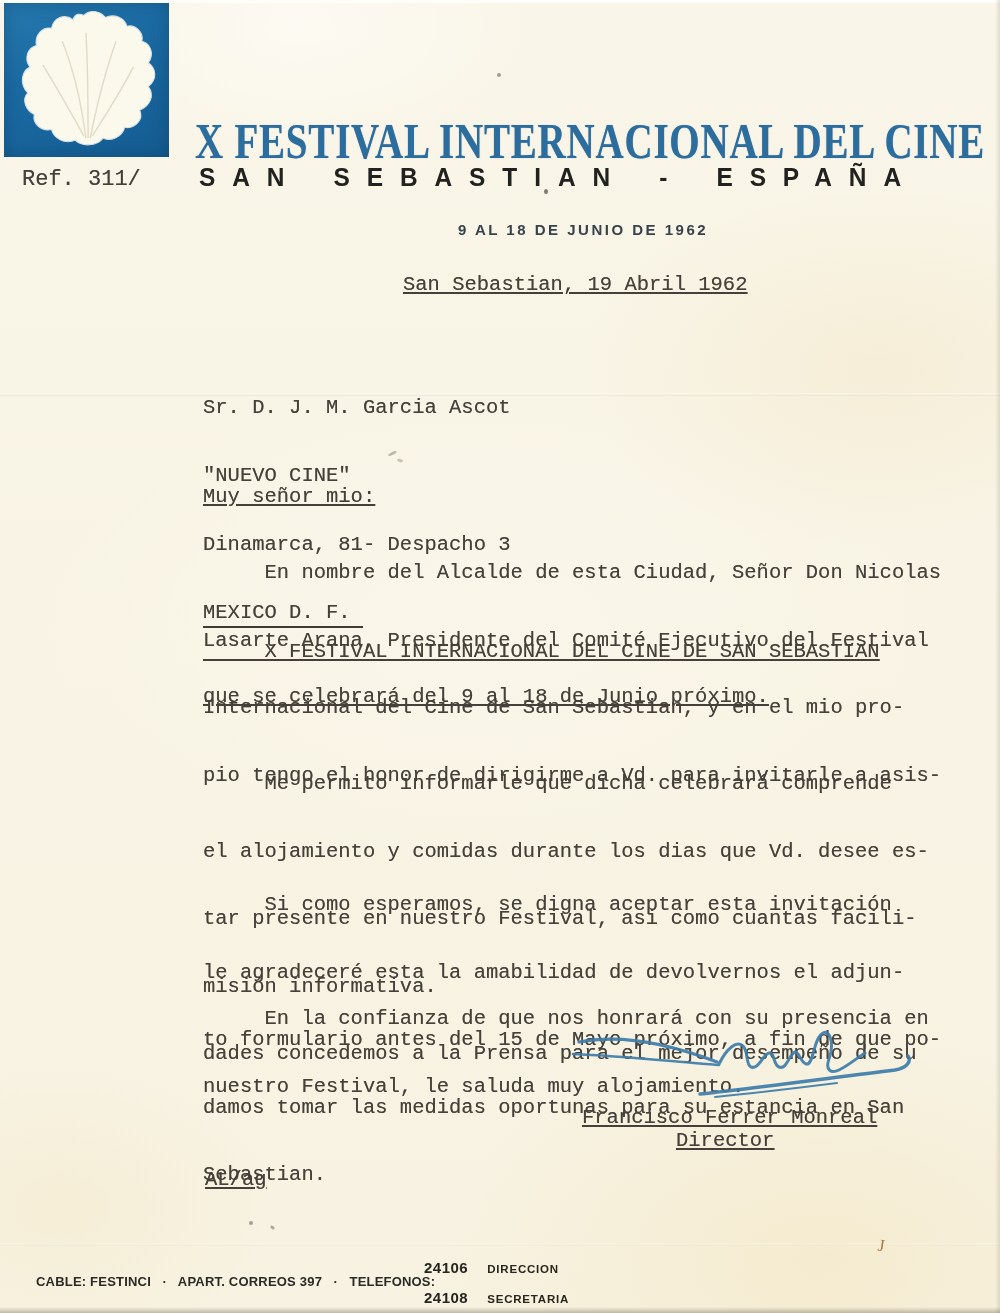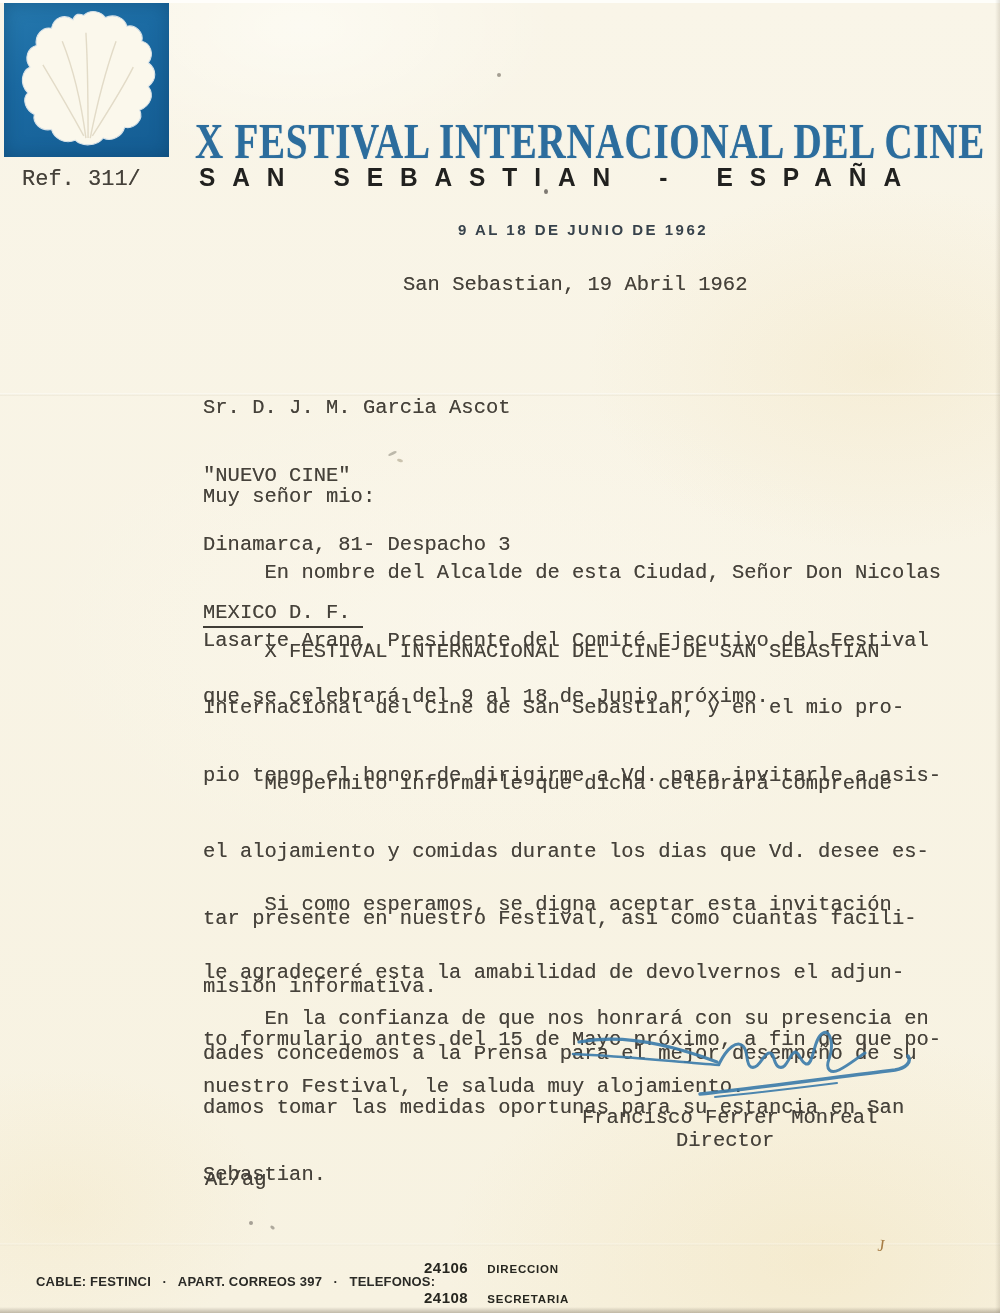--- a/index.html
+++ b/index.html
@@ -14,21 +14,21 @@
       radial-gradient(600px 340px at 48% 48%, rgba(252,249,240,0.45), transparent 75%),
       linear-gradient(#f9f5e8, #f7f2e1);
   }
   .edge-top{position:absolute;left:0;top:0;width:100%;height:3px;background:rgba(255,255,253,0.85);}
   .edge-bottom{position:absolute;left:0;bottom:0;width:100%;height:6px;background:linear-gradient(transparent, rgba(110,100,85,0.4));}
   .edge-right{position:absolute;right:0;top:0;width:5px;height:100%;background:linear-gradient(to left, rgba(150,140,120,0.25), transparent);}
   .crease{position:absolute;left:0;width:100%;height:3px;
     background:linear-gradient(rgba(255,255,252,0.9), rgba(185,170,135,0.22));}
   .mono{font-family:"Liberation Mono","DejaVu Sans Mono",monospace;color:#45413a;
     text-shadow:0 0 0.6px rgba(64,58,48,0.55);}
-  .line{position:absolute;white-space:pre;font-size:20.5px;line-height:21.6px;}
+  .line{position:absolute;white-space:pre;font-size:20.5px;line-height:21.6px;text-decoration:underline;}
   .block{position:absolute;white-space:pre;font-size:20.5px;}
   .block div{height:21.6px;line-height:21.6px;}
   .addr div{height:22.4px;line-height:22.4px;}
   .underlined{display:inline-block;border-bottom:2.5px solid #403d36;padding-right:12px;padding-bottom:1px;text-align:center;}
   .logo{
     position:absolute;left:4px;top:3px;width:165px;height:154px;
     background:linear-gradient(155deg,#2679ae 0%, #1b6ba3 38%, #145c92 100%);
     box-shadow:inset 0 0 18px rgba(10,50,80,0.35);
   }
   .logo svg{position:absolute;left:7px;top:6px;}

